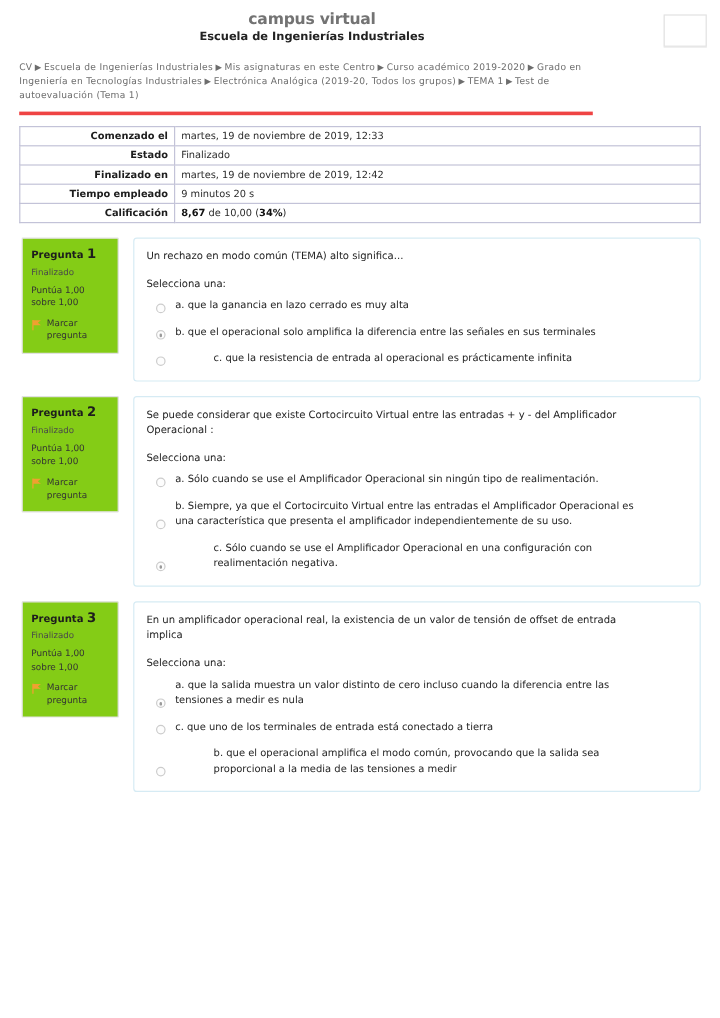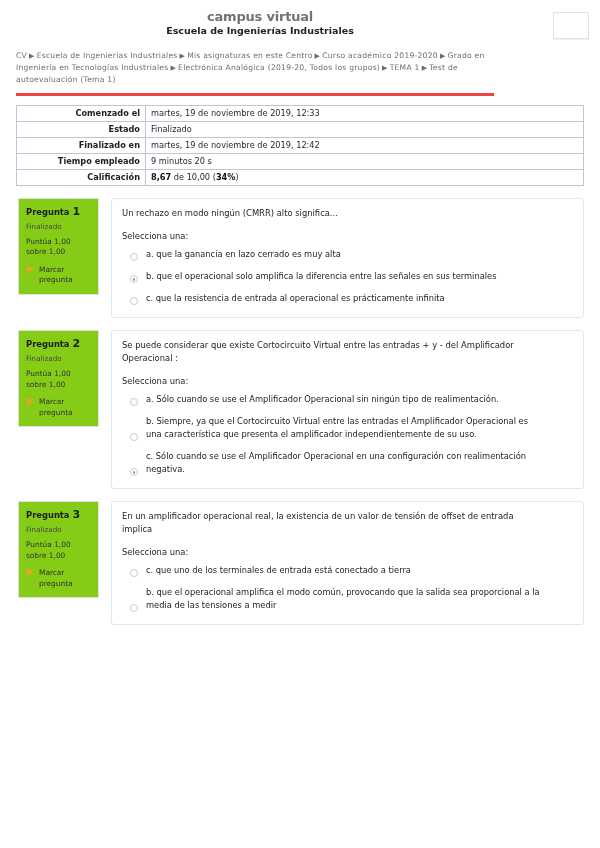--- a/index.html
+++ b/index.html
@@ -179,21 +179,21 @@
     color: #232323;
     margin-bottom: 6px;
   }
   .answers { margin: 0; padding: 0; }
   .answer {
     display: flex;
     align-items: flex-end;
     margin-bottom: 9px;
     padding-left: 8px;
   }
-  .answer:last-child { margin-bottom: 2px; }
+  .answer:last-child { margin-bottom: 2px; gap: 32px; }
   .radio {
     width: 8px;
     height: 8px;
     min-width: 8px;
     border-radius: 50%;
     border: 1px solid #cccccc;
     background: #fdfdfd;
     margin-right: 8px;
     margin-top: 2px;
     position: relative;
@@ -264,21 +264,21 @@
           <div class="qinfo-marks">Puntúa 1,00 sobre 1,00</div>
           <div class="qinfo-flagline">
             <span class="flag-icon"><svg viewBox="0 0 10 11" xmlns="http://www.w3.org/2000/svg">
                 <path d="M1.6 0.8 L1.6 10.2" stroke="#f0a030" stroke-width="1.2" fill="none"></path>
                 <path d="M1.6 1.0 L9 1.0 L6.2 3.4 L9 5.6 L1.6 5.6 Z" fill="#f0a030"></path>
               </svg></span>
             <span class="flag-label">Marcar pregunta</span>
           </div>
         </div>
         <div class="qcontent">
-          <div class="qtext">Un rechazo en modo ningún (CMRR) alto significa...</div>
+          <div class="qtext">Un rechazo en modo común (TEMA) alto significa...</div>
           <div class="qprompt">Selecciona una:</div>
           <div class="answers">
             <label class="answer">
               <span class="radio"></span>
               <span class="answer-text">a. que la ganancia en lazo cerrado es muy alta</span>
             </label>
             <label class="answer">
               <span class="radio checked"></span>
               <span class="answer-text">b. que el operacional solo amplifica la diferencia entre las señales en sus terminales</span>
             </label>
@@ -332,20 +332,24 @@
                 <path d="M1.6 1.0 L9 1.0 L6.2 3.4 L9 5.6 L1.6 5.6 Z" fill="#f0a030"></path>
               </svg></span>
             <span class="flag-label">Marcar pregunta</span>
           </div>
         </div>
         <div class="qcontent">
           <div class="qtext">En un amplificador operacional real, la existencia de un valor de tensión de offset de entrada implica</div>
           <div class="qprompt">Selecciona una:</div>
           <div class="answers">
             <label class="answer">
+              <span class="radio checked"></span>
+              <span class="answer-text">a. que la salida muestra un valor distinto de cero incluso cuando la diferencia entre las tensiones a medir es nula</span>
+            </label>
+            <label class="answer">
               <span class="radio"></span>
               <span class="answer-text">c. que uno de los terminales de entrada está conectado a tierra</span>
             </label>
             <label class="answer">
               <span class="radio"></span>
               <span class="answer-text">b. que el operacional amplifica el modo común, provocando que la salida sea proporcional a la media de las tensiones a medir</span>
             </label>
           </div>
         </div>
       </div>

